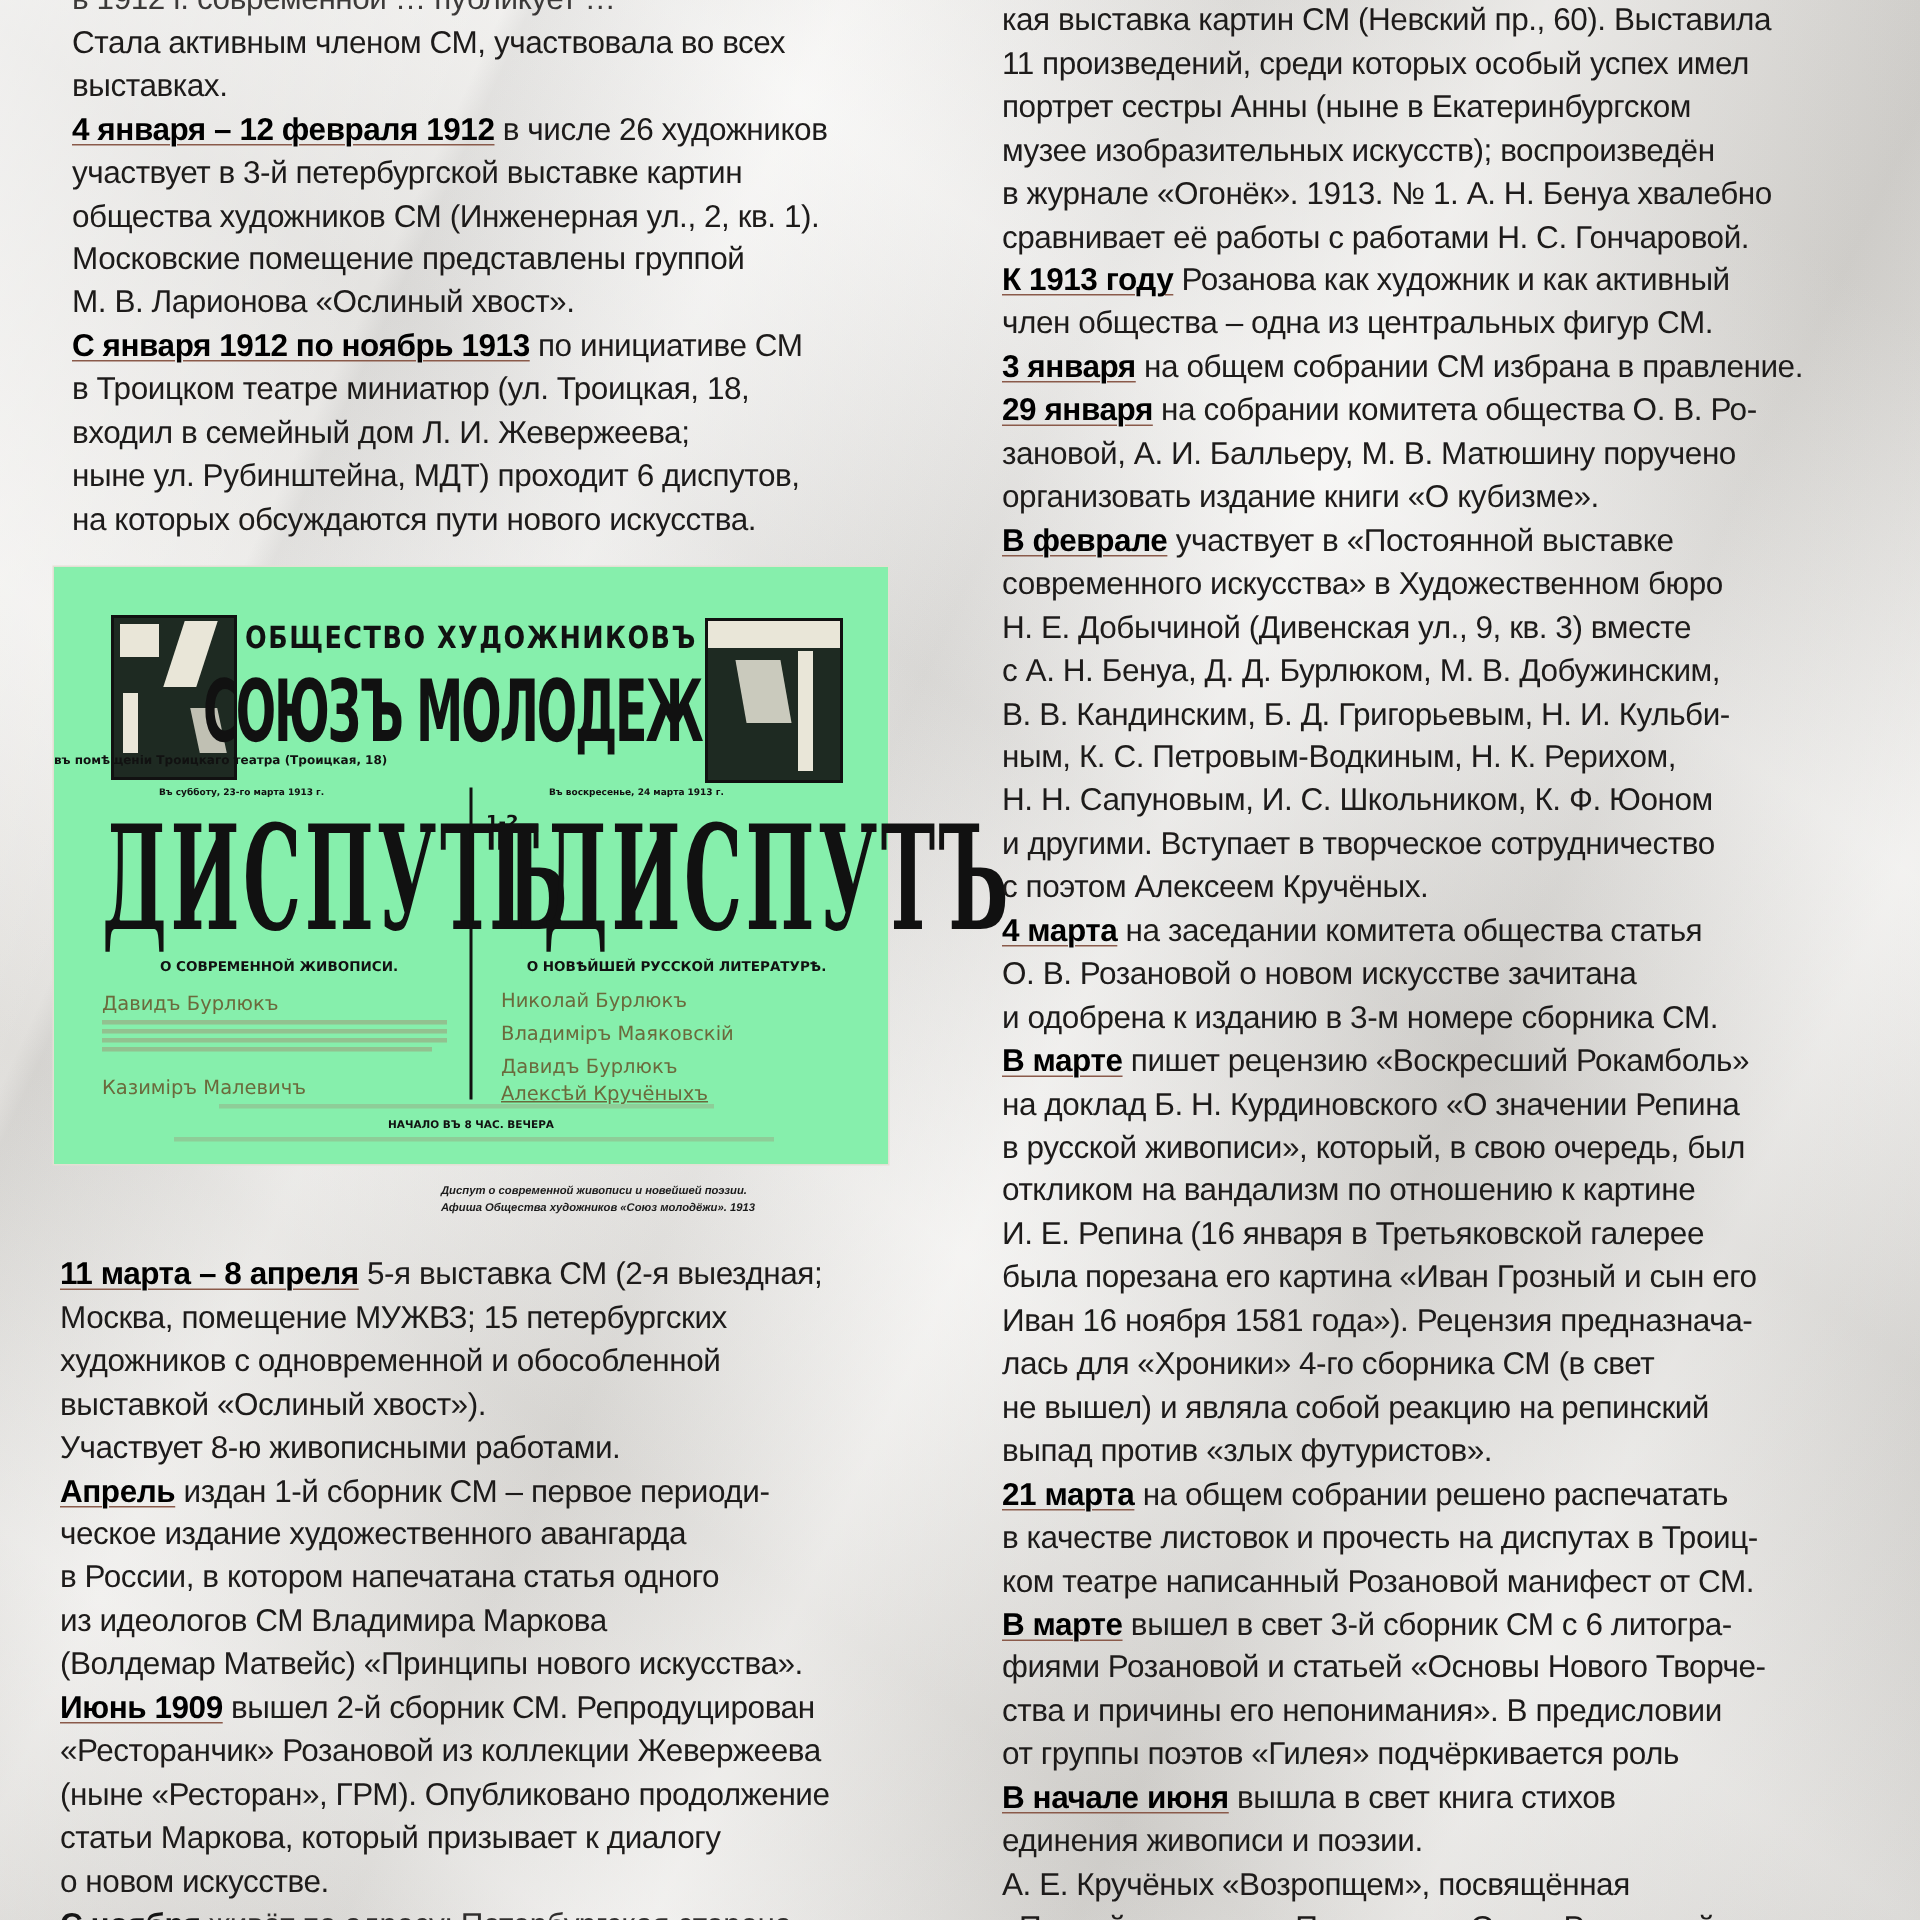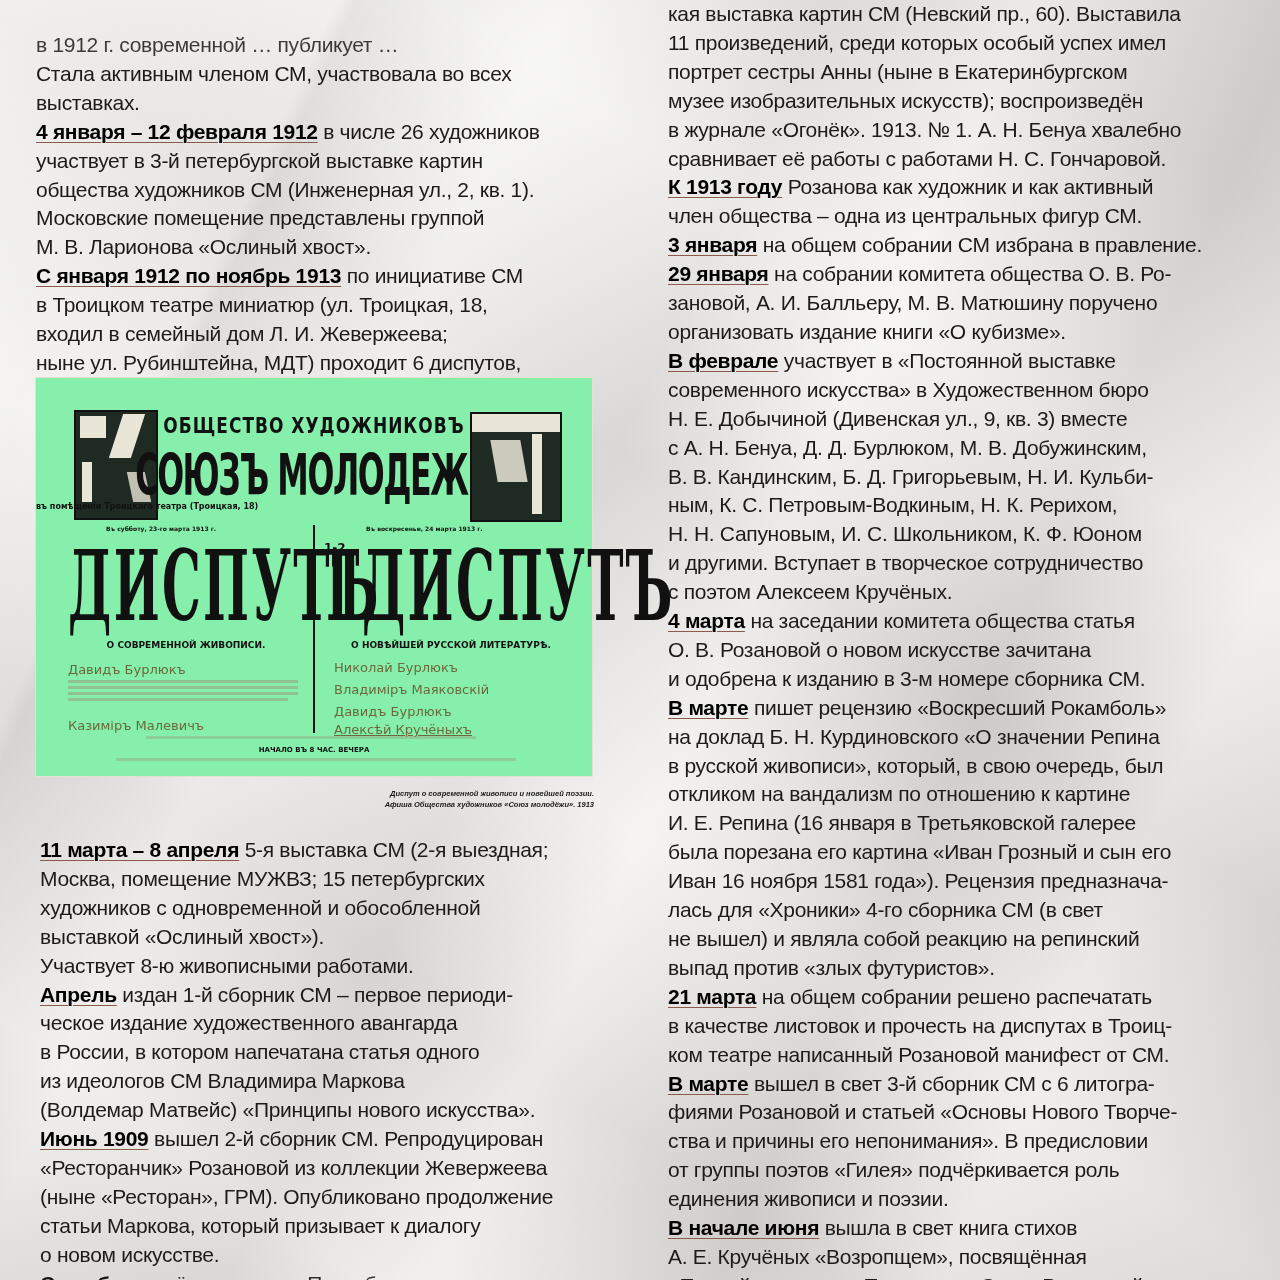--- a/index.html
+++ b/index.html
@@ -19,21 +19,21 @@
   }
   .col-left { left: 36px; width: 590px; }
   .col-right { left: 668px; width: 590px; }
   .line { white-space: nowrap; display: block; }
   .date {
     color: #000000; font-weight: bold;
     text-decoration: underline; text-decoration-color: #8a5a4a;
     text-underline-offset: 3px; text-decoration-thickness: 1px;
   }
   .cut-top { margin-top: -14px; }
-  .block-left-1 { position: absolute; top: 0; left: 0; margin-top: 45px; }
+  .block-left-1 { position: absolute; top: 0; left: 12px; }
   .block-left-2 { position: absolute; top: 836px; left: 4px; }
 
   .poster-wrap {
     position: absolute; left: 36px; top: 378px; width: 560px; height: 440px;
   }
   .poster {
     position: absolute; left: 0; top: 0; width: 556px; height: 398px;
     background: #86efac;
     box-shadow: 0 0 0 1px #e4e0d4;
     font-family: "DejaVu Sans", sans-serif;
@@ -84,21 +84,21 @@
     position: absolute; font-size: 13px; color: #6b6a3c;
   }
   .poster .fineprint {
     position: absolute; height: 3px; background: #9c9a7a; opacity: 0.55;
   }
   .poster .start {
     position: absolute; top: 368px; left: 0; width: 556px; text-align: center;
     font-size: 7px; font-weight: bold;
   }
   .caption {
-    position: absolute; right: 2px; top: 410px; width: 300px; text-align: right;
+    position: absolute; right: 2px; top: 410px; width: 300px; text-align: left;
     font-size: 7.5px; font-style: italic; font-weight: bold; line-height: 11px; color: #1a1a1a;
   }
 </style>
 </head>
 <body>
 
 <div class="column col-left">
   <div class="block-left-1">
     <span class="line cut-top" style="opacity:0.85">в 1912 г. современной … публикует …</span>
     <span class="line">Стала активным членом СМ, участвовала во всех</span>
@@ -234,19 +234,19 @@
     <span class="line">выпад против «злых футуристов».</span>
 
     <span class="line"><span class="date">21 марта</span><span> на общем собрании решено распечатать</span></span>
     <span class="line">в качестве листовок и прочесть на диспутах в Троиц-</span>
     <span class="line">ком театре написанный Розановой манифест от СМ.</span>
 
     <span class="line"><span class="date">В марте</span><span> вышел в свет 3-й сборник СМ с 6 литогра-</span></span>
     <span class="line">фиями Розановой и статьей «Основы Нового Творче-</span>
     <span class="line">ства и причины его непонимания». В предисловии</span>
     <span class="line">от группы поэтов «Гилея» подчёркивается роль</span>
+    <span class="line"><span class="date">В начале июня</span><span> вышла в свет книга стихов</span></span>
+
     <span class="line">единения живописи и поэзии.</span>
-
-    <span class="line"><span class="date">В начале июня</span><span> вышла в свет книга стихов</span></span>
     <span class="line">А. Е. Кручёных «Возропщем», посвящённая</span>
     <span class="line">«Первой художнице Петрограда Ольге Розановой»</span>
   </div>
 </div>
 
 </body></html>

